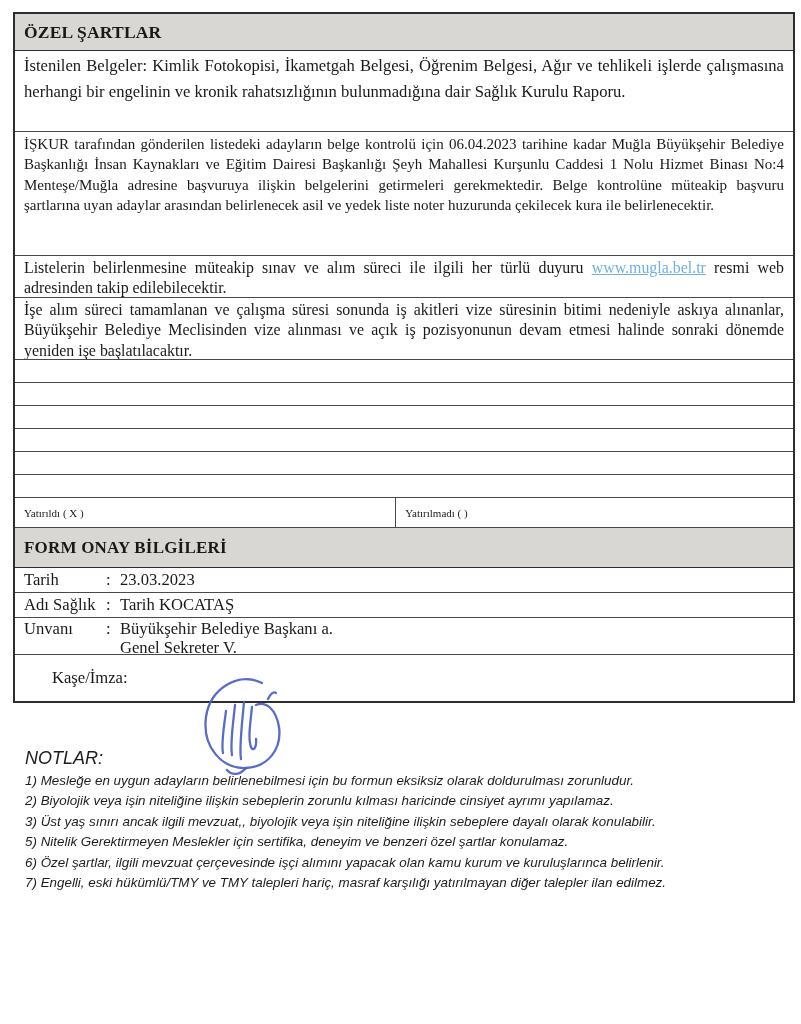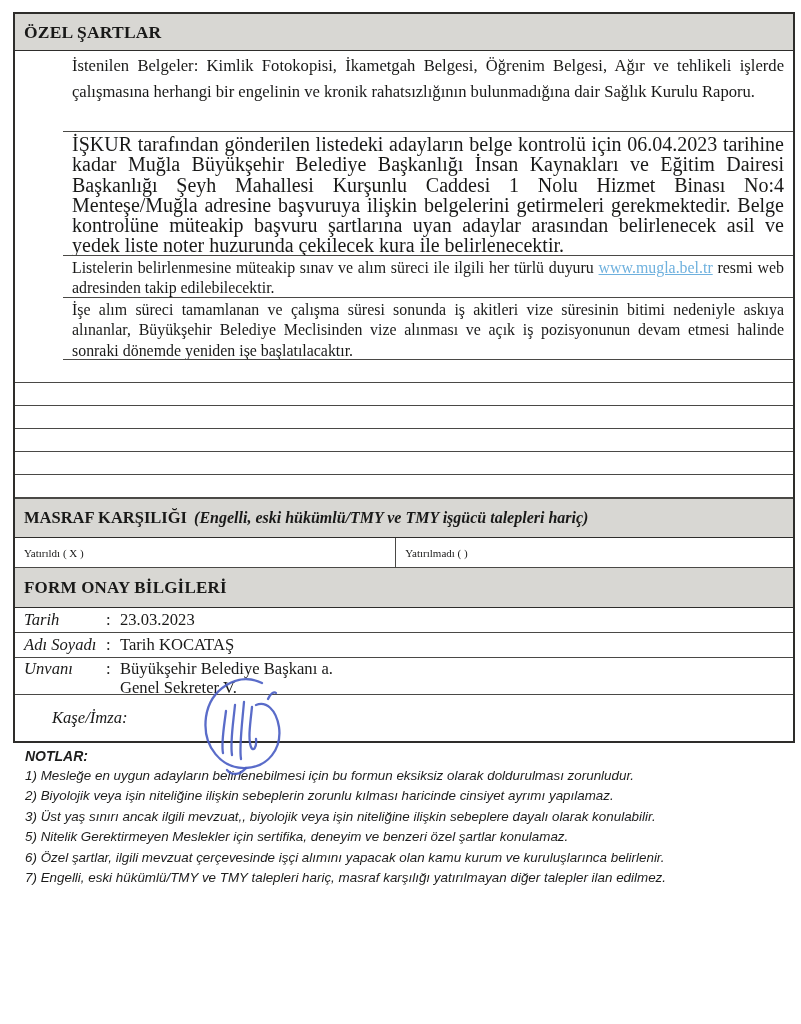--- a/index.html
+++ b/index.html
@@ -34,24 +34,23 @@
   }
   .sec-header.h1{height:37px;font-size:17.5px;letter-spacing:.2px;}
   .sec-header.h2{height:40px;font-size:16.5px;border-top:1px solid var(--line-color);}
   .sec-header.h3{height:40px;font-size:17px;letter-spacing:.2px;}
   .sec-header .italic-note{font-style:italic;font-weight:bold;margin-left:7px;font-size:16px;}
   .p-row{
     padding:2px 9px 0 9px;
     text-align:justify;
     border-bottom:1.6px solid var(--line-color);
     overflow:hidden;
-    margin-left:48px;
   }
   .p-row.r1{height:81px;font-size:16.6px;line-height:25.8px;}
-  .p-row.r2{height:124px;font-size:20px;line-height:20.3px;}
+  .p-row.r2{height:124px;font-size:15px;line-height:20.3px;}
   .p-row.r3{height:42px;font-size:15.9px;line-height:20.3px;}
   .p-row.r4{height:62px;font-size:15.9px;line-height:20.3px;}
   .link{
     color:var(--link-color);
     text-decoration:underline;
     cursor:pointer;
   }
   .empty-row{
     height:23px;
     border-bottom:1.2px solid var(--line-color);
@@ -71,31 +70,31 @@
   .frow{
     display:flex;
     border-bottom:1.4px solid var(--line-color);
     font-size:16.6px;
     padding:2px 9px 0 9px;
     overflow:visible;
   }
   .frow.single{height:25px;align-items:center;padding-top:0;}
   .frow.double{height:37px;line-height:18.6px;}
   .frow.kase{height:46px;align-items:center;border-bottom:none;padding-top:0;margin-left:28px;}
-  .frow .lbl{width:82px;flex:0 0 82px;font-style:italic;}
+  .frow .lbl{width:82px;flex:0 0 82px;}
   .frow .lbl.wide{width:104px;flex:0 0 104px;}
   .frow .colon{width:14px;flex:0 0 14px;}
   .frow .val{flex:1;}
   .notes{
     position:absolute;left:25px;top:748px;width:748px;
     font-family:"Liberation Sans", sans-serif;
     font-style:italic;
     color:#1d1d1c;
   }
-  .notes-title{font-weight:bold;font-size:14px;margin-bottom:2px;}
+  .notes-title{font-weight:normal;font-size:18px;margin-bottom:2px;}
   .note-item{font-size:13.4px;line-height:20.4px;}
   .signature{
     position:absolute;left:196px;top:669px;width:110px;height:110px;
     z-index:5;pointer-events:none;
   }
   .signature svg{width:100%;height:100%;}
   .signature path{
     fill:none;stroke:var(--signature-blue);
     stroke-width:2.3;stroke-linecap:round;stroke-linejoin:round;
     opacity:.92;
@@ -128,24 +127,20 @@
 
   <div>
       <div class="empty-row"></div>
       <div class="empty-row"></div>
       <div class="empty-row"></div>
       <div class="empty-row"></div>
       <div class="empty-row"></div>
       <div class="empty-row"></div>
     </div>
 
-  <div class="sec-header h2">
-    <span>MASRAF KARŞILIĞI</span>
-    <span class="italic-note">(Engelli, eski hükümlü/TMY ve TMY işgücü talepleri hariç)</span>
-  </div>
 
   <div class="split-row">
     <div class="cell left">
       <span>Yatırıldı ( X )</span>
     </div>
     <div class="cell right">
       <span>Yatırılmadı ( )</span>
     </div>
   </div>
 
@@ -153,21 +148,21 @@
     <span>FORM ONAY BİLGİLERİ</span>
   </div>
 
   <div class="frow single">
     <span class="lbl">Tarih</span>
     <span class="colon">:</span>
     <span class="val">23.03.2023</span>
   </div>
 
   <div class="frow single">
-    <span class="lbl">Adı Soyadı</span>
+    <span class="lbl">Adı Sağlık</span>
     <span class="colon">:</span>
     <span class="val">Tarih KOCATAŞ</span>
   </div>
 
   <div class="frow double">
     <span class="lbl">Unvanı</span>
     <span class="colon">:</span>
     <span class="val">
       <span>Büyükşehir Belediye Başkanı a.</span><br>
       <span>Genel Sekreter V.</span>

